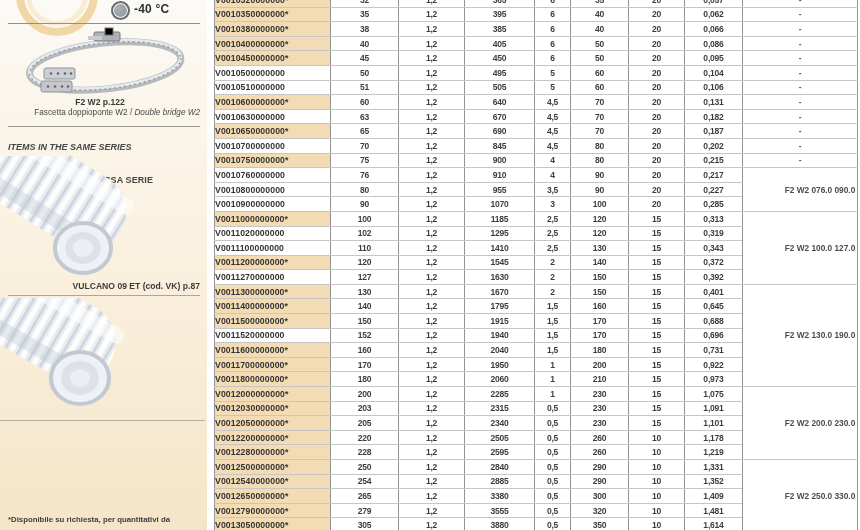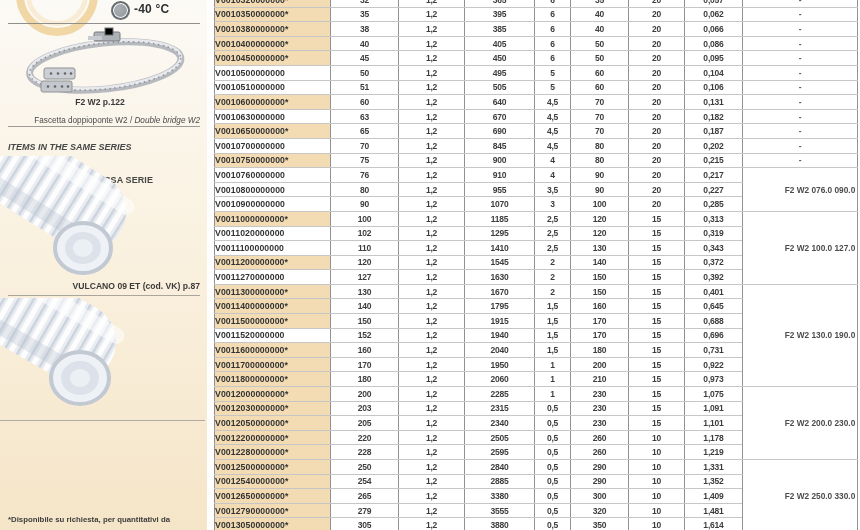--- a/index.html
+++ b/index.html
@@ -20,21 +20,21 @@
     border:2px solid #666c6f;box-shadow:0 0 0 1px #ffffff inset;}
   .temp-label{position:absolute;left:134px;top:2px;font-size:12px;font-weight:bold;color:#2e3133;letter-spacing:0.2px;}
   .divider{position:absolute;left:8px;width:192px;height:1px;background:#9b9b98;}
   .divider.d1{top:23px;background:#8f8f8c;}
   .divider.d2{top:126px;}
   .divider.d3{top:295px;background:#aba69c;}
   .divider.d4{top:420px;left:0;width:205px;background:#b3ac9e;}
   .clamp-art{position:absolute;left:10px;top:26px;}
   .ref-line{position:absolute;left:0;top:97px;width:200px;text-align:center;
     font-size:8.6px;font-weight:bold;color:#3a3a3a;}
-  .caption-line{position:absolute;left:0;top:116px;width:200px;text-align:right;
+  .caption-line{position:absolute;left:0;top:108px;width:200px;text-align:right;
     font-size:8.2px;color:#4a4a4a;}
   .caption-line .en{font-style:italic;}
   .series-it{position:absolute;left:8px;top:131px;font-size:9px;font-weight:bold;color:#474747;letter-spacing:0.1px;margin-top:44px;}
   .series-en{position:absolute;left:8px;top:142px;font-size:9px;font-weight:bold;font-style:italic;color:#474747;}
   .hose-art1{position:absolute;left:0;top:156px;}
   .hose-art2{position:absolute;left:0;top:298px;}
   .hose-caption{position:absolute;left:0;width:200px;text-align:right;
     font-size:8.6px;font-weight:bold;color:#3c3c3c;}
   .hc1{top:281px;}
   .hc2{top:408px;}

